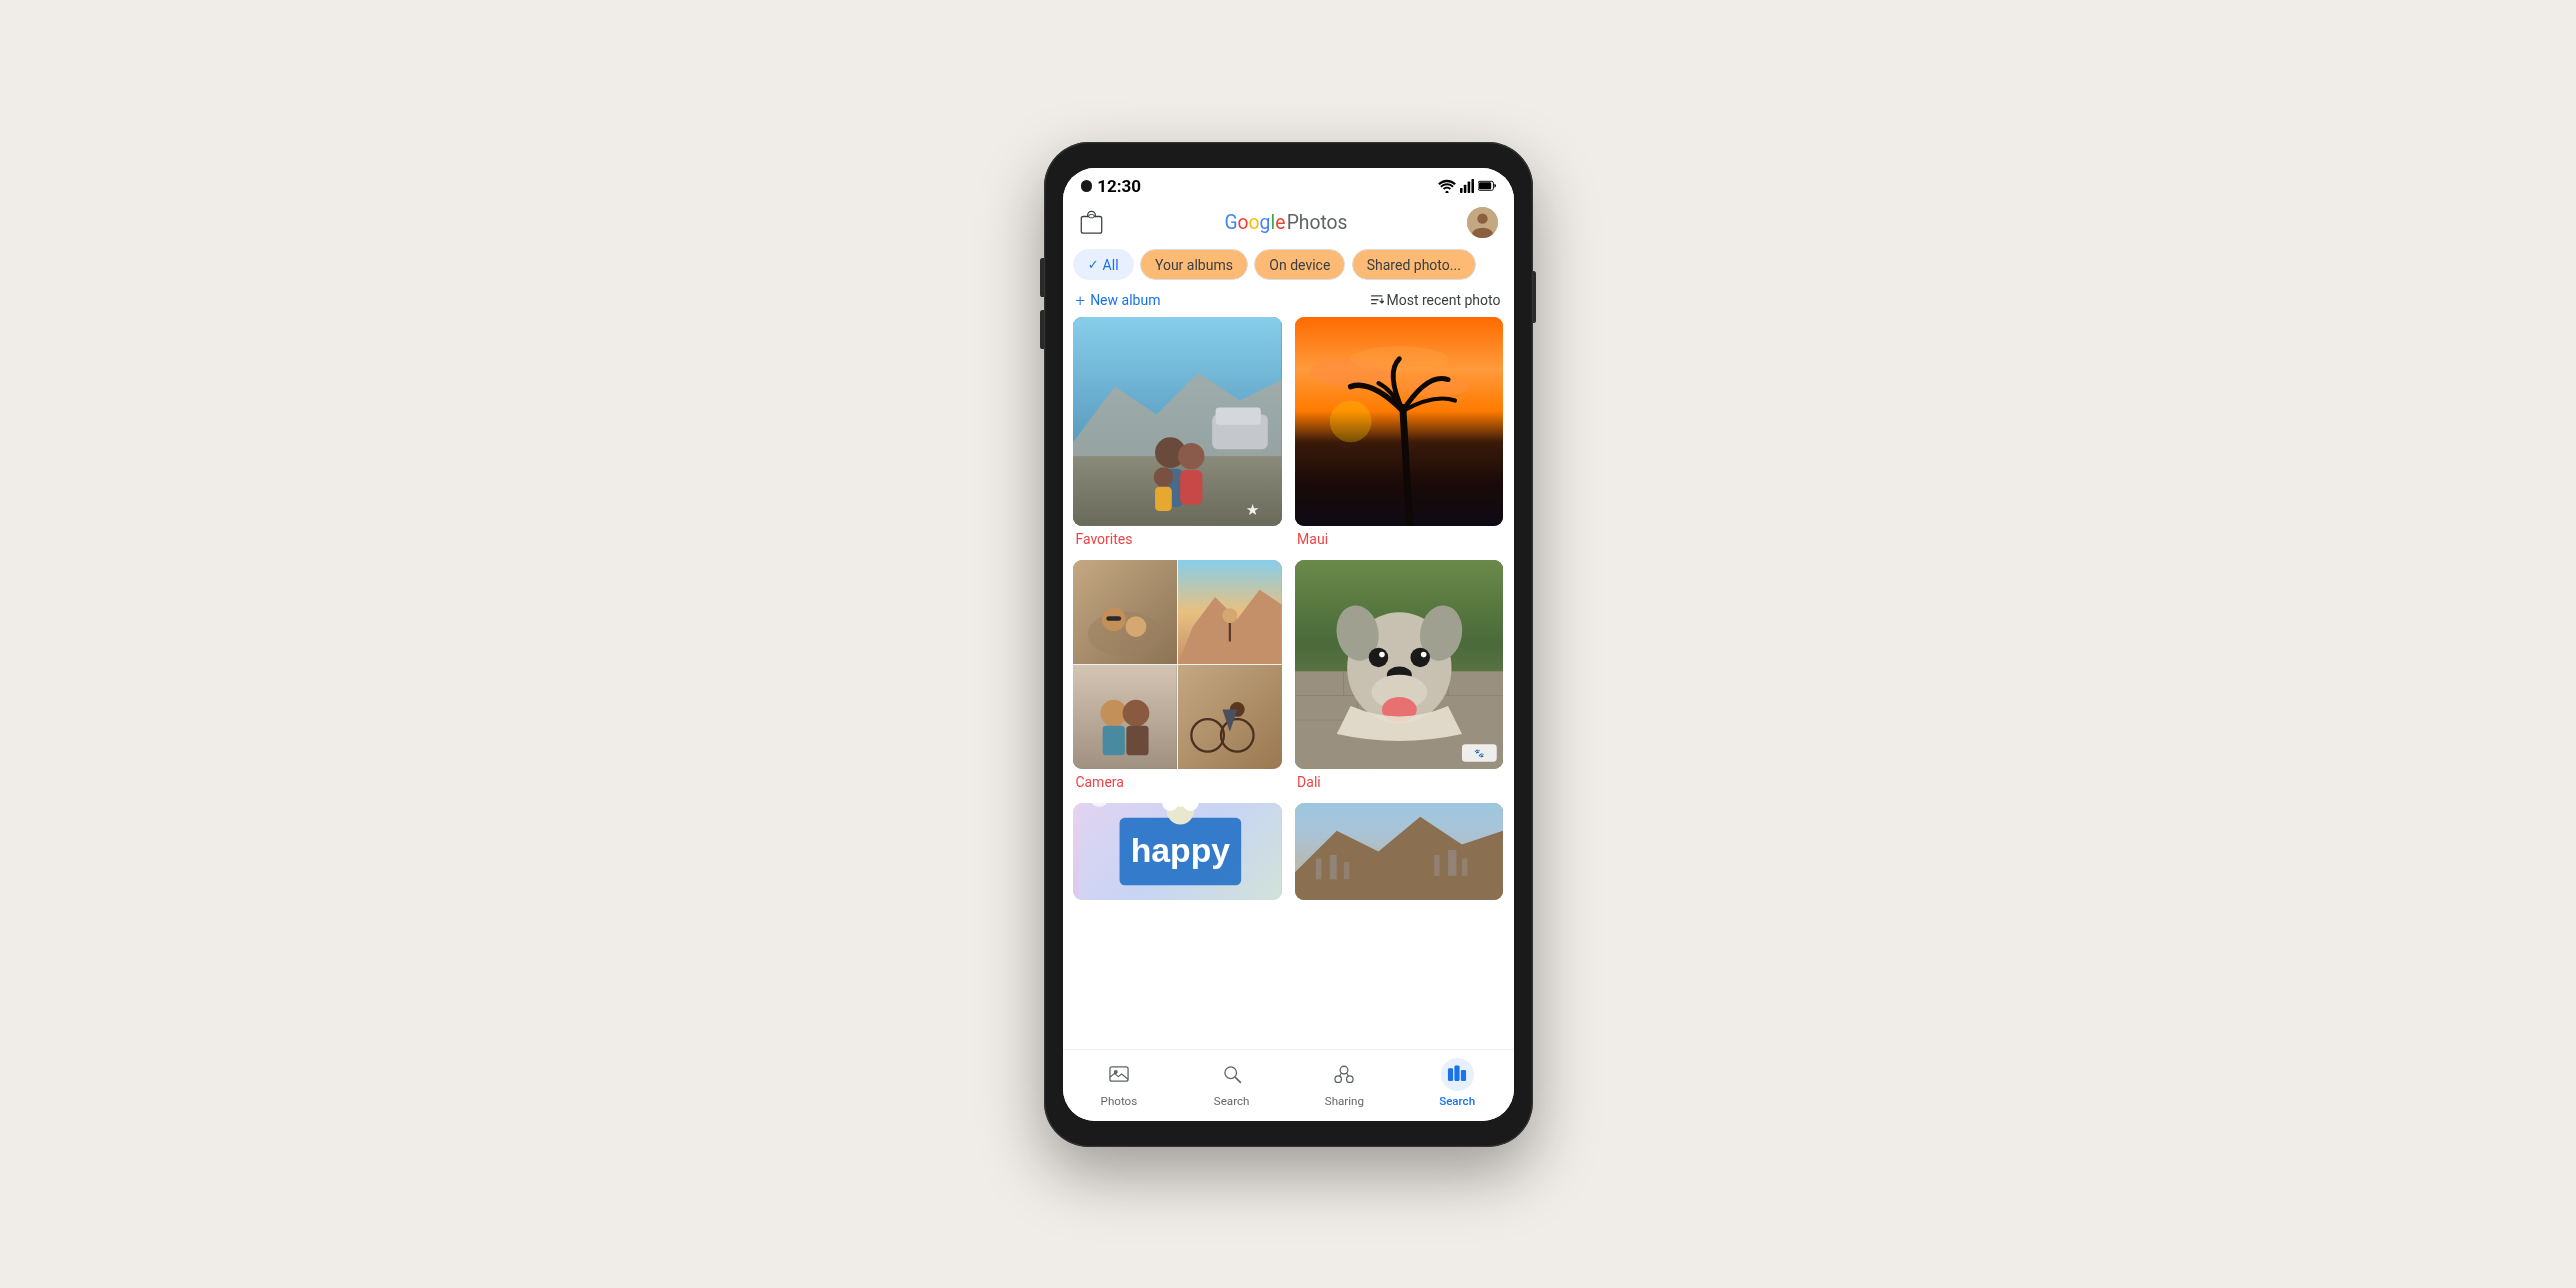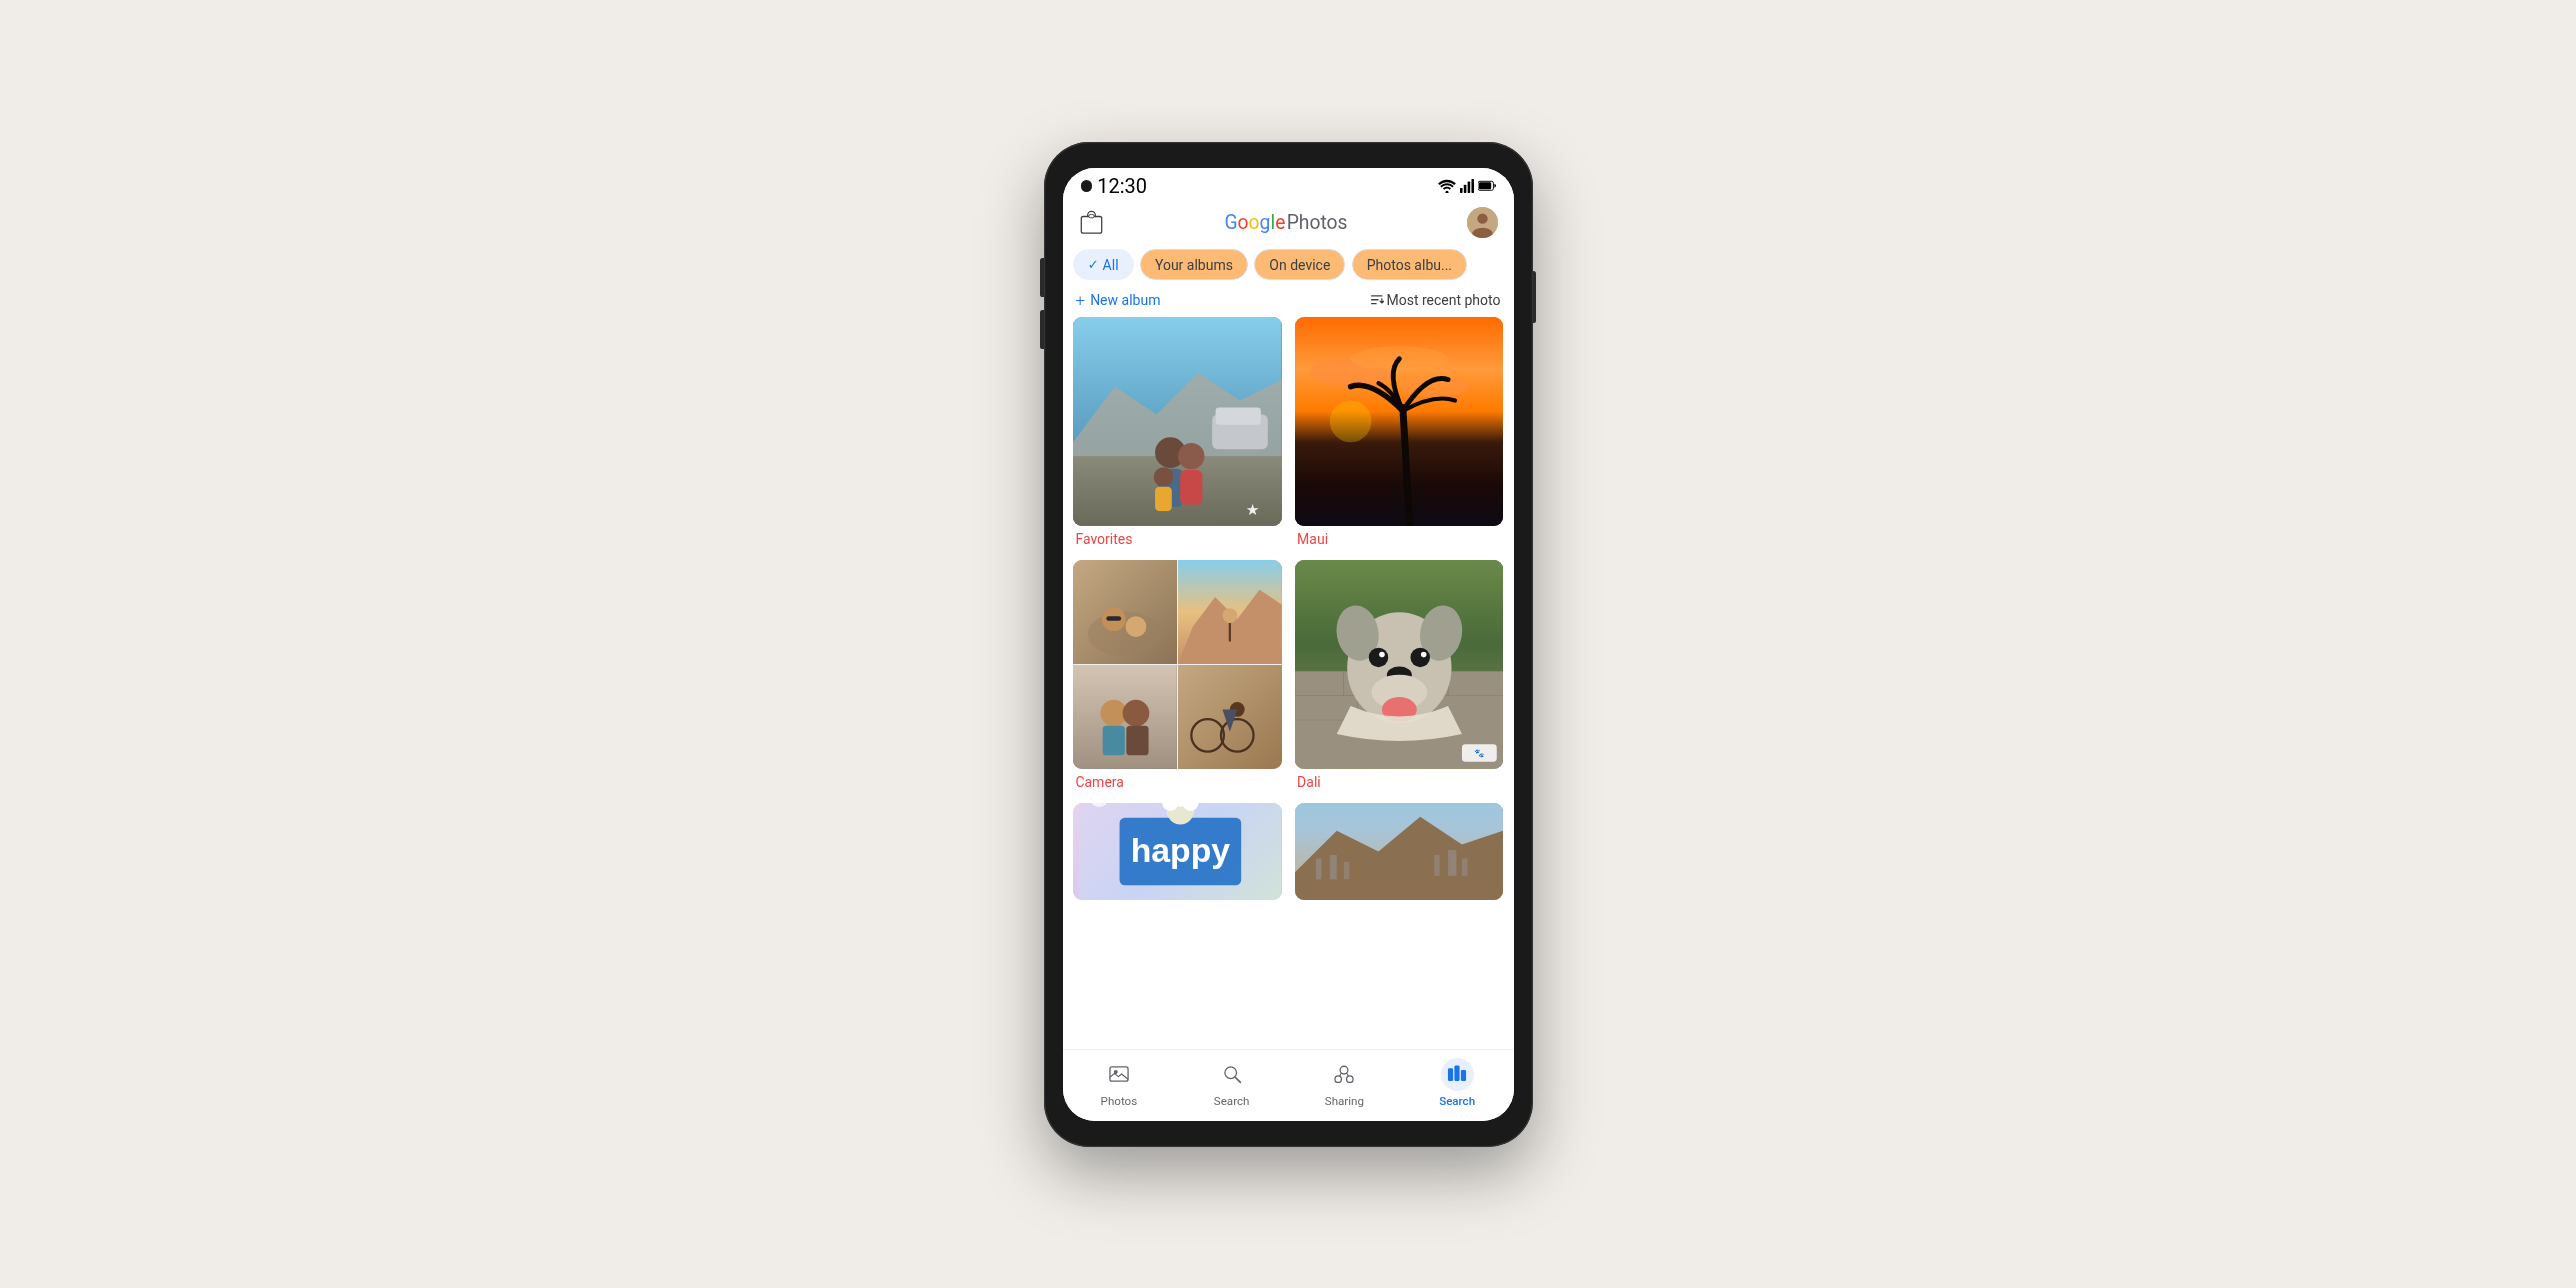--- a/index.html
+++ b/index.html
@@ -52,22 +52,22 @@
     }
 
     .camera-dot {
       width: 11.6px;
       height: 11.6px;
       background: #1a1a1a;
       border-radius: 50%;
     }
 
     .status-time {
-      font-size: 20px;
-      font-weight: 400;
+      font-size: 17px;
+      font-weight: 700;
       color: #000;
     }
 
     .status-icons {
       display: flex;
       align-items: center;
       gap: 3.9px;
     }
 
     
@@ -437,21 +437,21 @@
         <span class="check-icon">✓</span>
         <span>All</span>
       </div>
       <div class="tab-chip">
         <span>Your albums</span>
       </div>
       <div class="tab-chip">
         <span>On device</span>
       </div>
       <div class="tab-chip">
-        <span>Photos albu...</span>
+        <span>Shared photo...</span>
       </div>
     </div>
 
     <div class="actions-row">
       <div class="new-album-btn">
         <span style="font-size:16.7px; font-weight:300;">+</span>
         <span>New album</span>
       </div>
       <div class="sort-btn">
         <svg width="15.5" height="15.5" viewBox="0 0 24 24">

